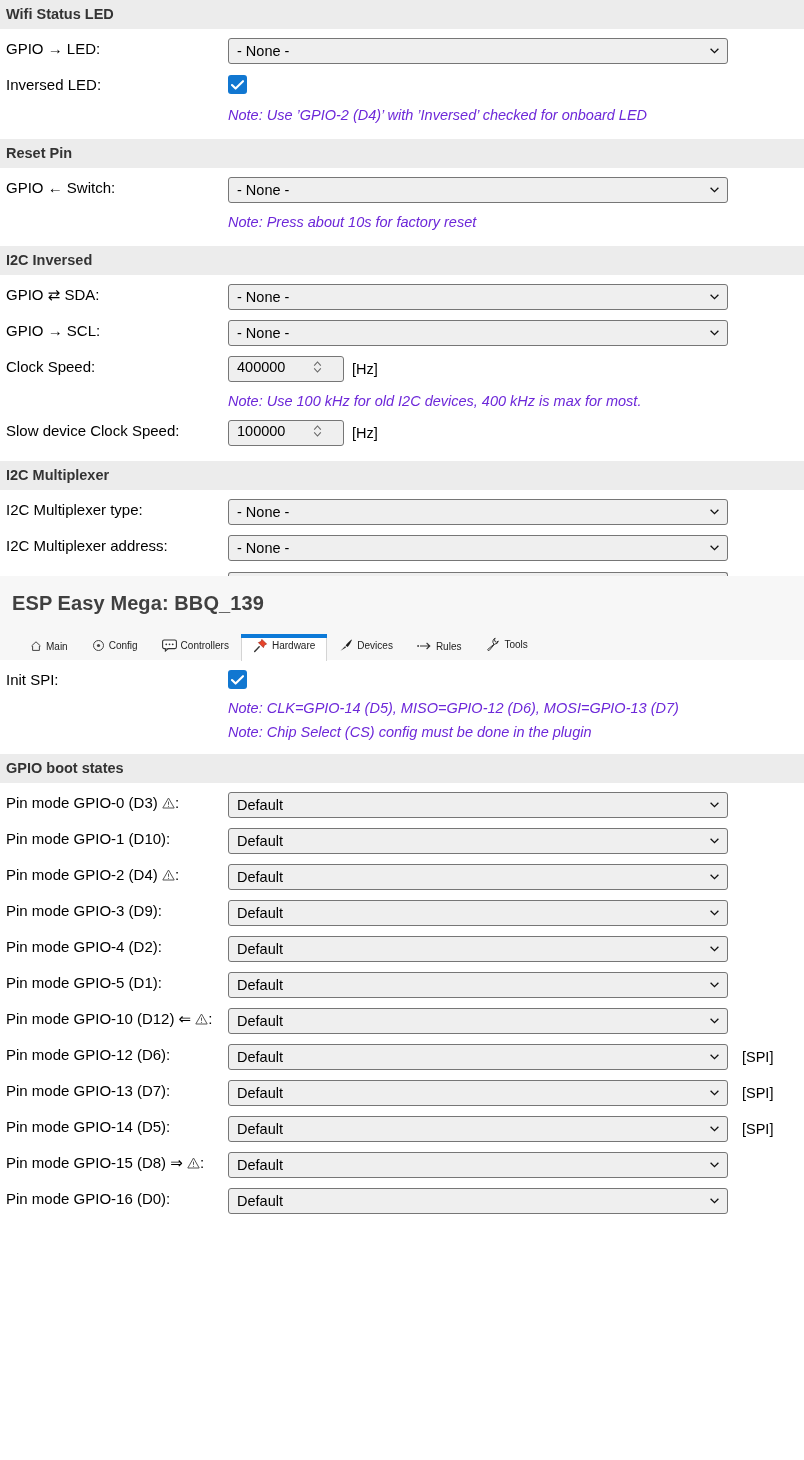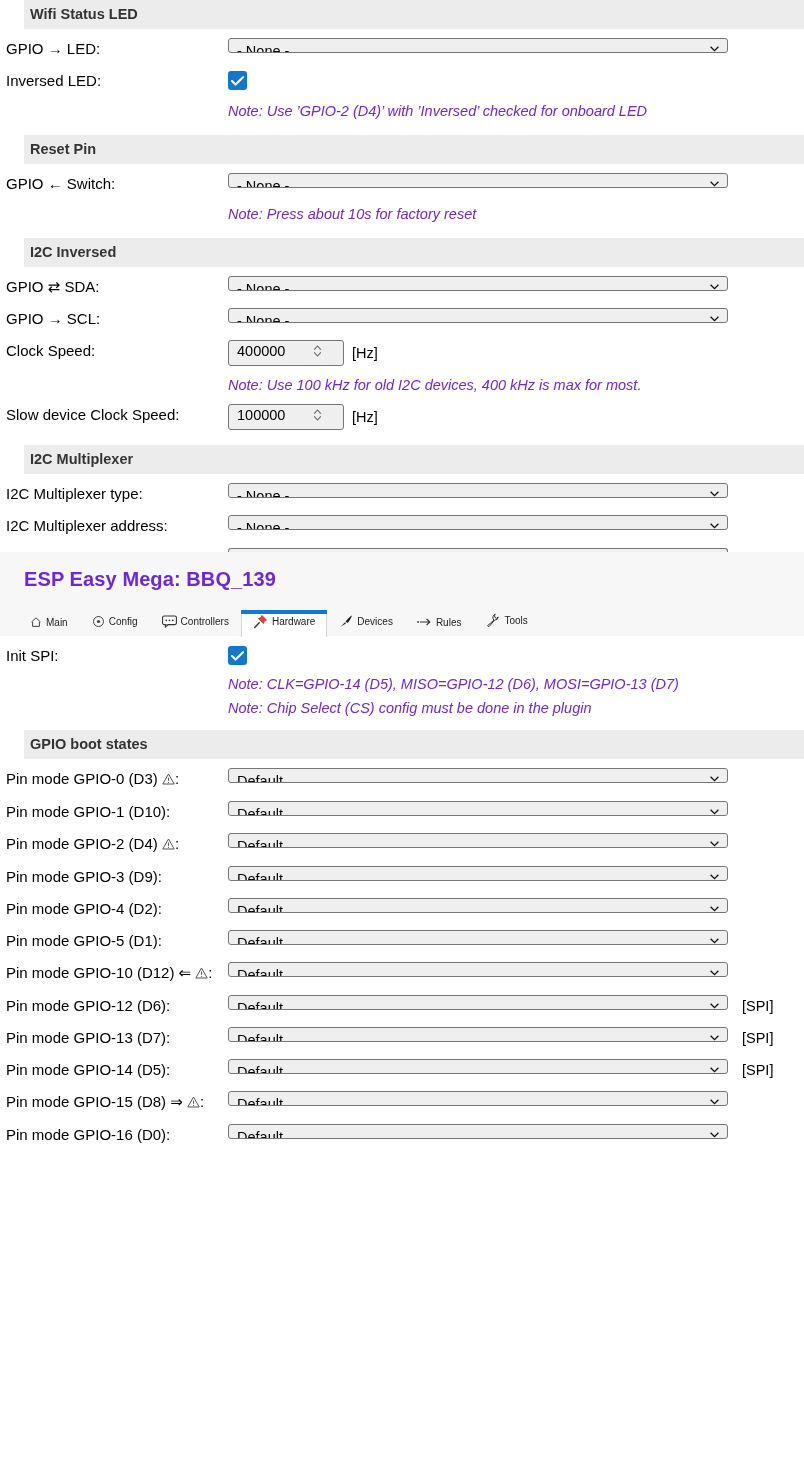--- a/index.html
+++ b/index.html
@@ -15,21 +15,20 @@
   .page { width: 804px; position: relative; overflow: hidden; }
 
   
   .sec-head {
     background: #ececec;
     color: #333333;
     font-weight: bold;
     font-size: 14.5px;
     padding: 5px 6px 6px 6px;
     line-height: 18px;
-    margin-left: 24px;
   }
 
   
   .row {
     display: flex;
     align-items: flex-start;
     padding: 0;
     min-height: 28px;
   }
   .row .lbl {
@@ -46,21 +45,21 @@
     display: flex;
     align-items: center;
     gap: 8px;
   }
 
   
   select.sel {
     -webkit-appearance: none;
     appearance: none;
     width: 500px;
-    height: 15px;
+    height: 26px;
     background: #efefef;
     border: 1px solid #767676;
     border-radius: 3px;
     font-family: "Liberation Sans", sans-serif;
     font-size: 14.5px;
     color: #000;
     padding: 0 22px 0 8px;
     line-height: 24px;
   }
   .selwrap { position: relative; display: inline-block; }
@@ -140,24 +139,24 @@
     background: #efefef;
     overflow: hidden;
   }
 
   
   .app-head {
     background: #f7f7f7;
     padding: 10px 0 0 0;
   }
   .app-title {
-    color: #6d28d9;
+    color: #404040;
     font-weight: bold;
     font-size: 20px;
-    padding: 6px 0 4px 24px;
+    padding: 6px 0 4px 12px;
     letter-spacing: .1px;
   }
   .tabbar {
     display: flex;
     align-items: flex-end;
     padding: 10px 0 0 18px;
     background: #f7f7f7;
   }
   .tab {
     display: flex;

